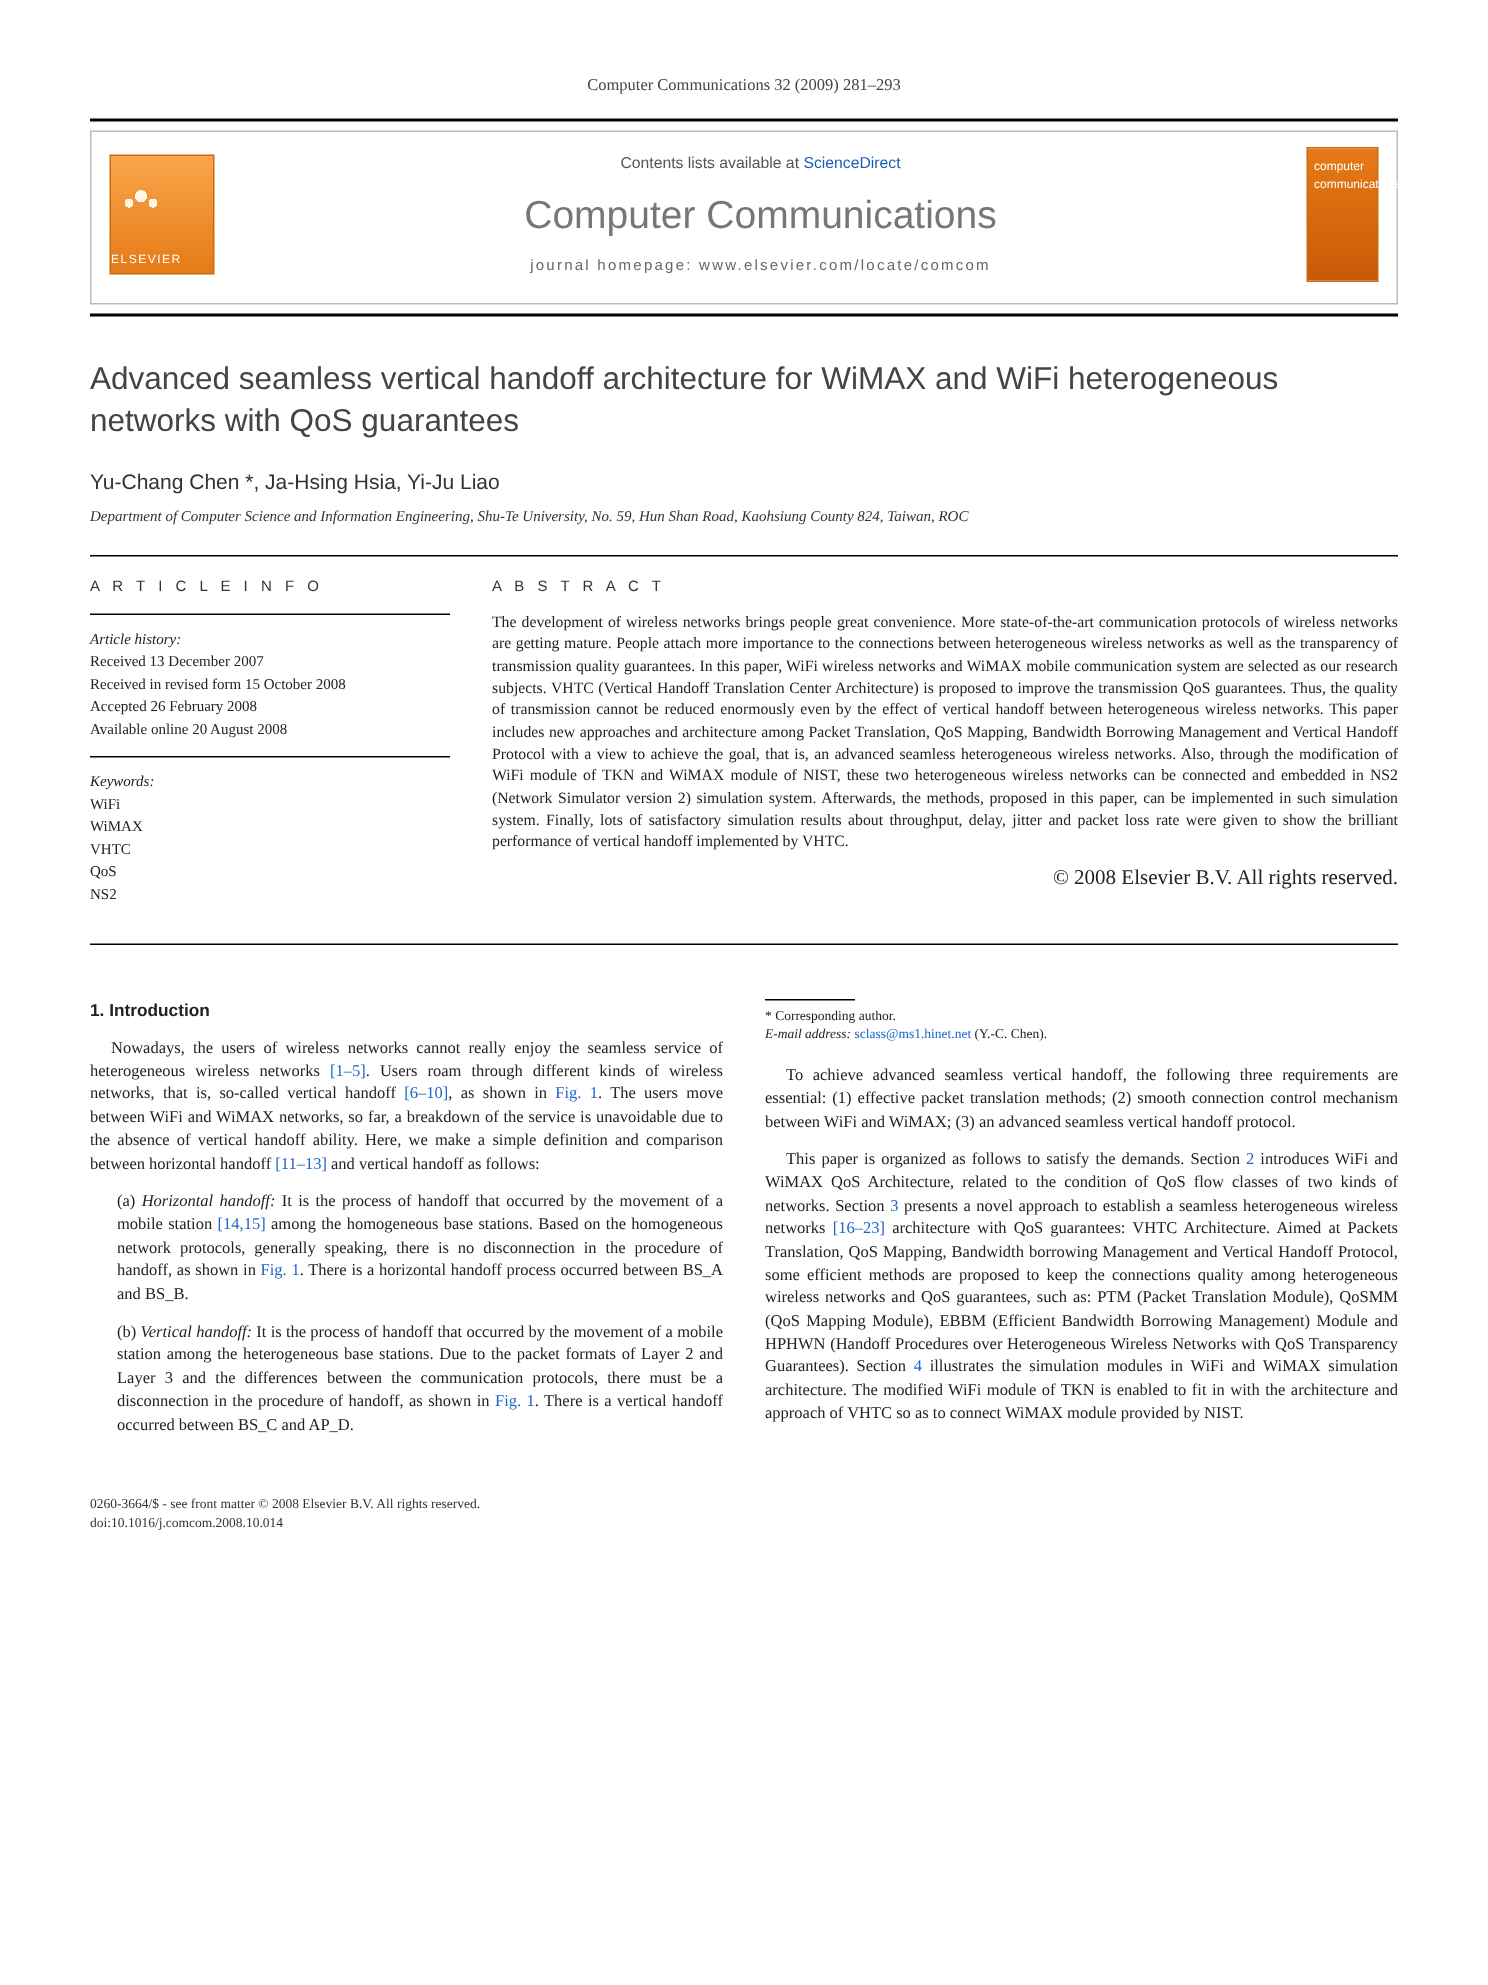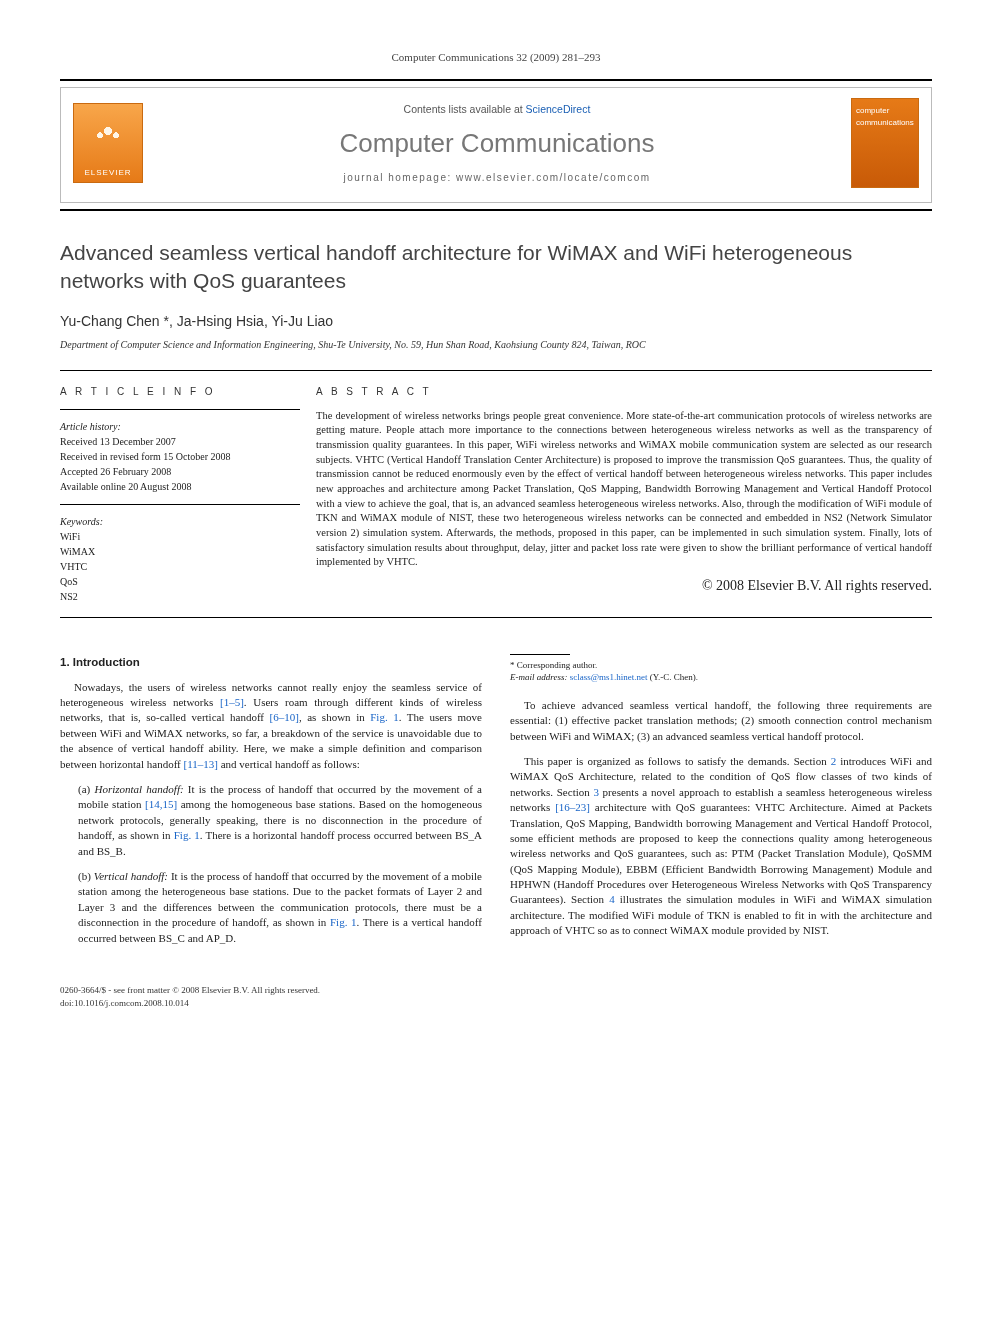--- a/index.html
+++ b/index.html
@@ -34,21 +34,20 @@
     gap: 16px;
   }
   .elsevier-logo {
     width: 70px;
     height: 80px;
     background: linear-gradient(#f8a64a,#e67a17);
     border: 1px solid #c96a10;
     display: flex;
     flex-direction: column;
     justify-content: flex-end;
-    align-items: center;
     color: #fff;
     font-size: 8px;
     letter-spacing: 1px;
     padding-bottom: 4px;
     font-family: Arial, sans-serif;
   }
   .elsevier-tree {
     width: 40px; height: 46px;
     background: radial-gradient(circle at 50% 30%, #fff6e8 0 4px, transparent 4px),
                 radial-gradient(circle at 30% 40%, #fff6e8 0 3px, transparent 3px),
@@ -73,21 +72,21 @@
     margin-bottom: 10px;
     font-family: Arial, sans-serif;
   }
   .homepage-line {
     font-size: 10px;
     color: #666;
     letter-spacing: 1.5px;
     font-family: Arial, sans-serif;
   }
   .cover-thumb {
-    width: 68px; height: 90px;
+    width: 48px; height: 90px;
     border: 1px solid #c96a10;
     background: linear-gradient(#e67a17,#c85a07);
     color: #fff;
     font-size: 8px;
     display: flex;
     flex-direction: column;
     justify-content: flex-start;
     padding: 6px 4px;
     font-family: Arial, sans-serif;
   }
@@ -106,24 +105,24 @@
     font-family: Arial, sans-serif;
   }
   .affiliation {
     font-size: 10px;
     font-style: italic;
     color: #333;
     margin-bottom: 18px;
   }
   .info-abstract {
     display: flex;
-    gap: 16px;
+    gap: 28px;
     border-top: 1px solid #000;
     border-bottom: 1px solid #000;
-    padding: 14px 0 12px;
+    padding: 14px 0 24px;
     margin-bottom: 36px;
   }
   .info-col {
     width: 240px;
     font-size: 10px;
   }
   .abstract-col { flex: 1; font-size: 10.5px; }
   .sec-heading {
     letter-spacing: 3px;
     font-size: 10px;

